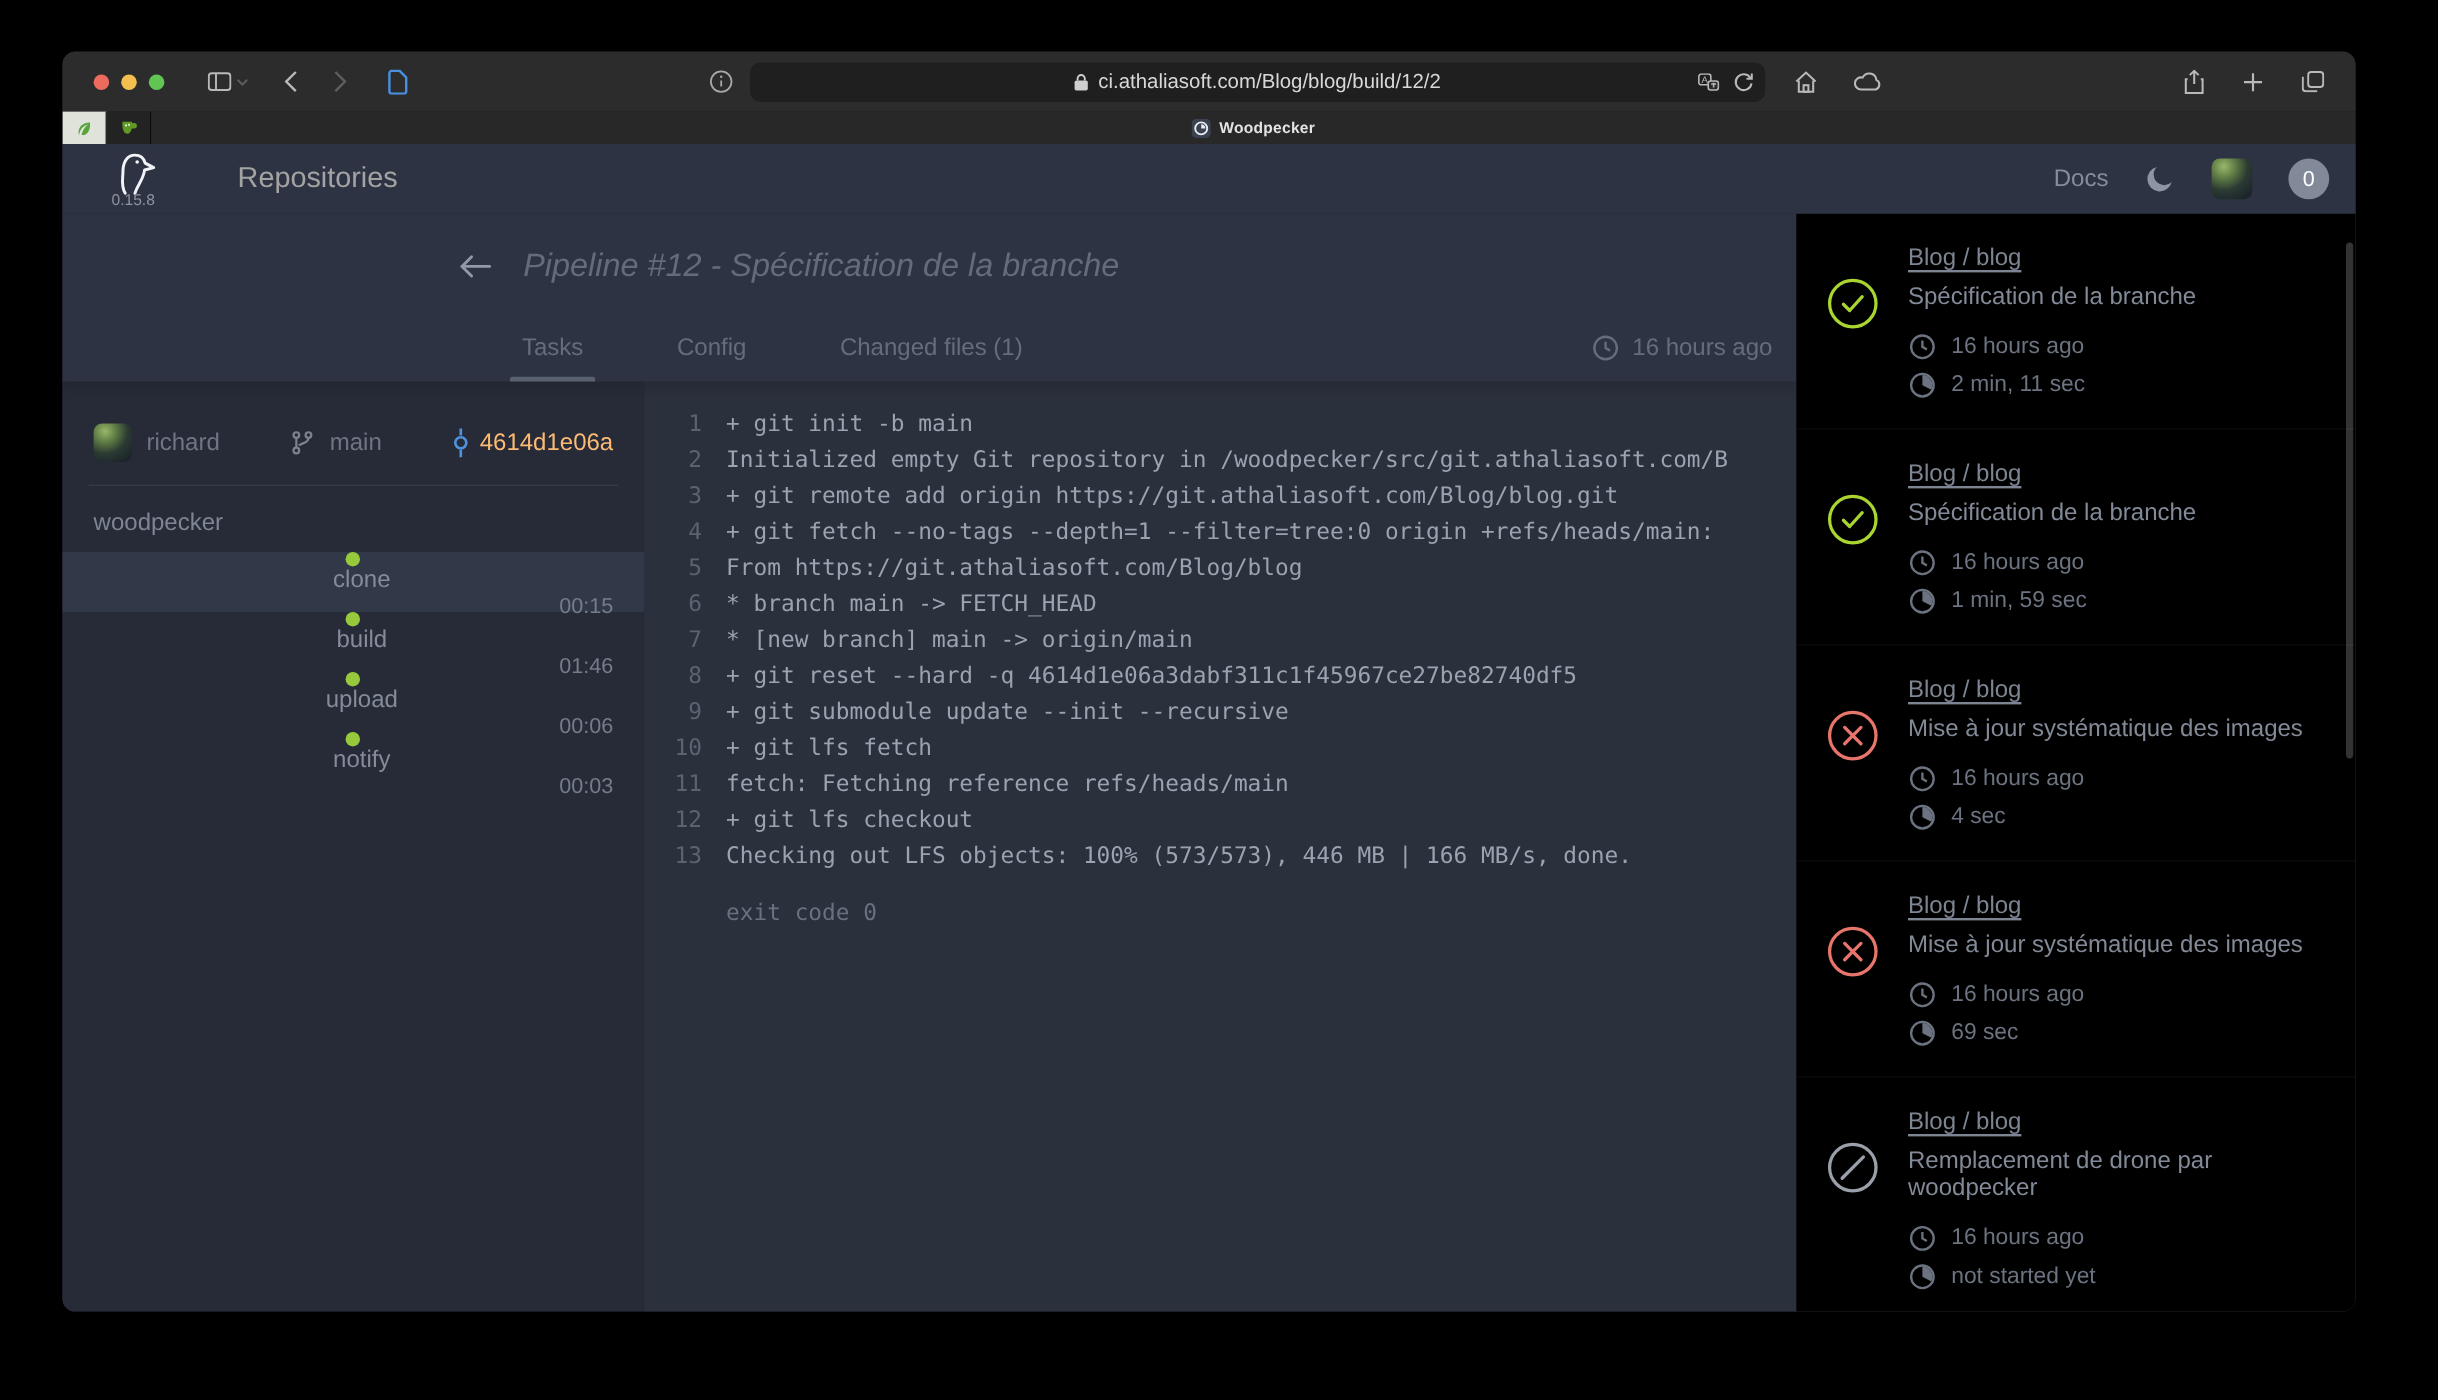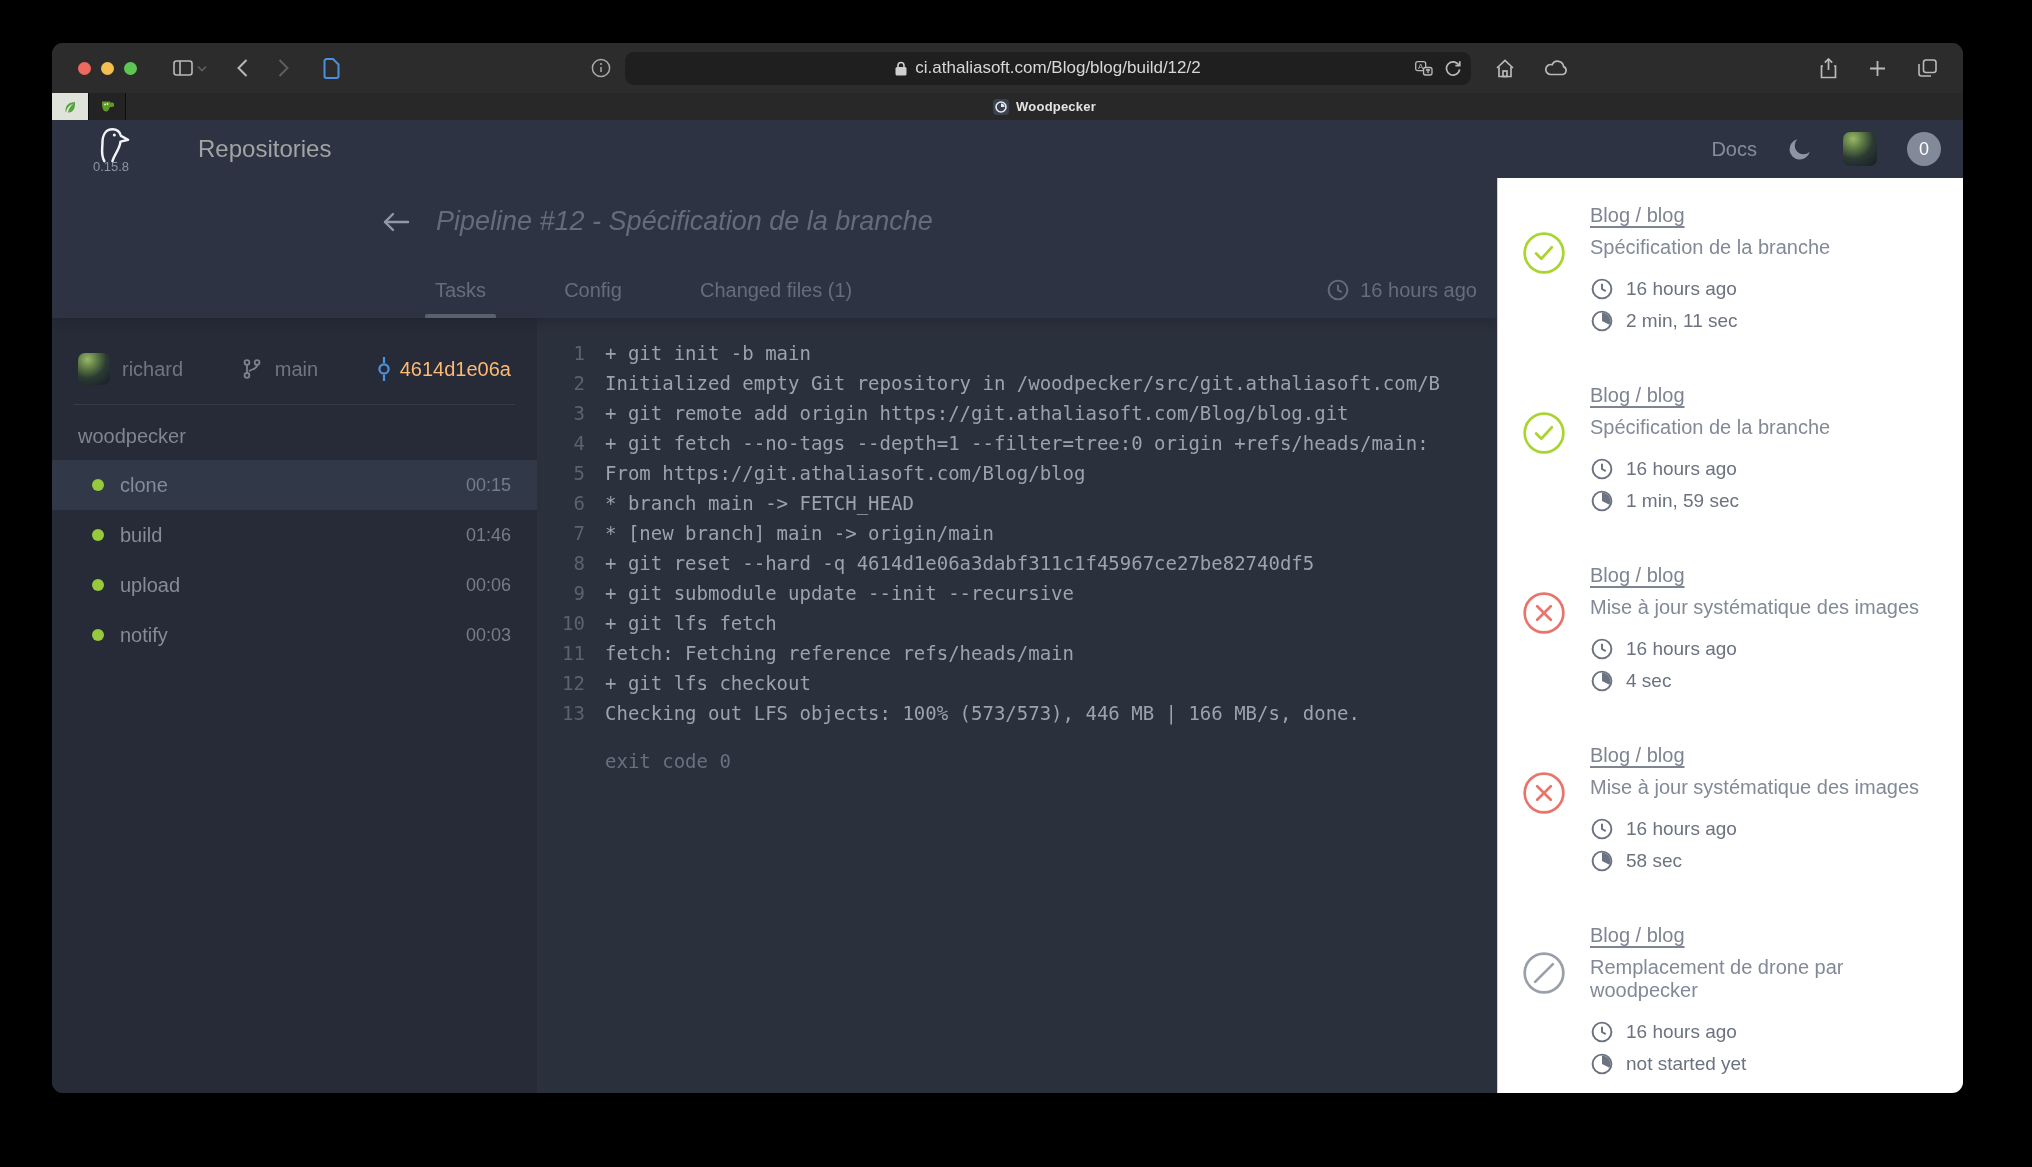--- a/index.html
+++ b/index.html
@@ -68,37 +68,37 @@
   
   .sidebar { width:485px; flex:0 0 auto; display:flex; flex-direction:column; padding-top:22px; }
   .commit-bar { height:58px; display:flex; align-items:center; padding:0 26px; justify-content:space-between; }
   .cb-group { display:flex; align-items:center; gap:12px; color:#6e7584; font-size:20px; }
   .cb-avatar { width:32px; height:32px; border-radius:7px;
                background:radial-gradient(circle at 30% 20%, #9ab86a 0%, #5d7a44 28%, #2c3a33 55%, #141c26 100%); }
   .commit-link { color:#fdba74; }
   .cb-group.commit { gap:8px; }
   .sb-divider { height:1px; background:rgba(255,255,255,.08); margin:6px 22px 0; }
   .wf-name { color:#7e8593; font-size:20px; padding:20px 26px 12px; }
-  .step { height:50px; display:flex; align-items:center; padding:0 26px 0 40px; cursor:pointer; }
+  .step { height:50px; display:flex; align-items:center; padding:0 26px 0 40px; cursor:pointer;flex-direction:column; }
   .step.selected { background:#313848; }
   .step .dot { width:12px; height:12px; border-radius:50%; background:var(--dot,#97c93d); margin-right:16px; flex:0 0 auto; }
   .step .s-name { color:#848b99; font-size:20px; }
   .step .s-time { margin-left:auto; color:#757c8a; font-size:18px; }
 
   
   .log { flex:1; background:#2a303c; padding:20px 0 0 0; font-family:"DejaVu Sans Mono", monospace;
          overflow:hidden; min-width:0; }
   .log-line { display:flex; line-height:30px; font-size:19px; white-space:pre; }
   .log-line .ln { width:48px; flex:0 0 auto; text-align:right; color:#5c6370; margin-right:20px; }
   .log-line .lt { color:#9ba3b0; }
   .exit-line { margin-top:18px; }
   .exit-line .lt { color:#697080; }
 
   
-  .builds { width:466px; flex:0 0 auto; background:#ffffff; border-left:1px solid rgba(0,0,0,.18);
+  .builds { width:466px; flex:0 0 auto; background:#000000; border-left:1px solid rgba(0,0,0,.18);
             overflow:hidden; position:relative; }
   .build { display:flex; padding:26px 16px 24px 0; border-bottom:1px solid rgba(255,255,255,.055); }
   .b-icon { width:92px; flex:0 0 auto; display:flex; justify-content:center; padding-top:26px; }
   .b-icon svg { display:none; }
   .build.status-success .ic-success { display:block; color:var(--success,#aad42f); }
   .build.status-failure .ic-failure { display:block; color:var(--failure,#e8756b); }
   .build.status-skipped .ic-skipped { display:block; color:var(--skipped,#9aa0aa); }
   .b-text { flex:1; min-width:0; }
   .b-repo { color:#7d8492; font-size:20px; text-decoration:underline; text-underline-offset:4px; display:inline-block; margin-bottom:9px; cursor:pointer; }
   .b-msg { color:#828997; font-size:20px; margin-bottom:18px; }
@@ -542,21 +542,21 @@
         </span>
         <span class="b-time">16 hours ago</span>
       </div>
       <div class="b-meta">
         <span>
           <svg width="24" height="24" viewBox="0 0 22 22" fill="none" stroke="currentColor" stroke-width="1.8">
                       <circle cx="11" cy="11" r="8.6"></circle>
                       <path d="M11 11 L11 3.2 A7.8 7.8 0 0 1 17.8 14.5 Z" fill="currentColor" stroke="none"></path>
                     </svg>
         </span>
-        <span class="b-dur">58 sec</span>
+        <span class="b-dur">69 sec</span>
       </div>
     </div>
   </div>
             <div class="build status-skipped">
     <div class="b-icon">
 
       <svg class="ic-skipped" width="46" height="46" viewBox="0 0 44 44" fill="none" stroke="currentColor" stroke-width="2.6" stroke-linecap="round">
                   <circle cx="22" cy="22" r="18.5"></circle>
                   <line x1="13.5" y1="30.5" x2="30.5" y2="13.5"></line>
                 </svg>

